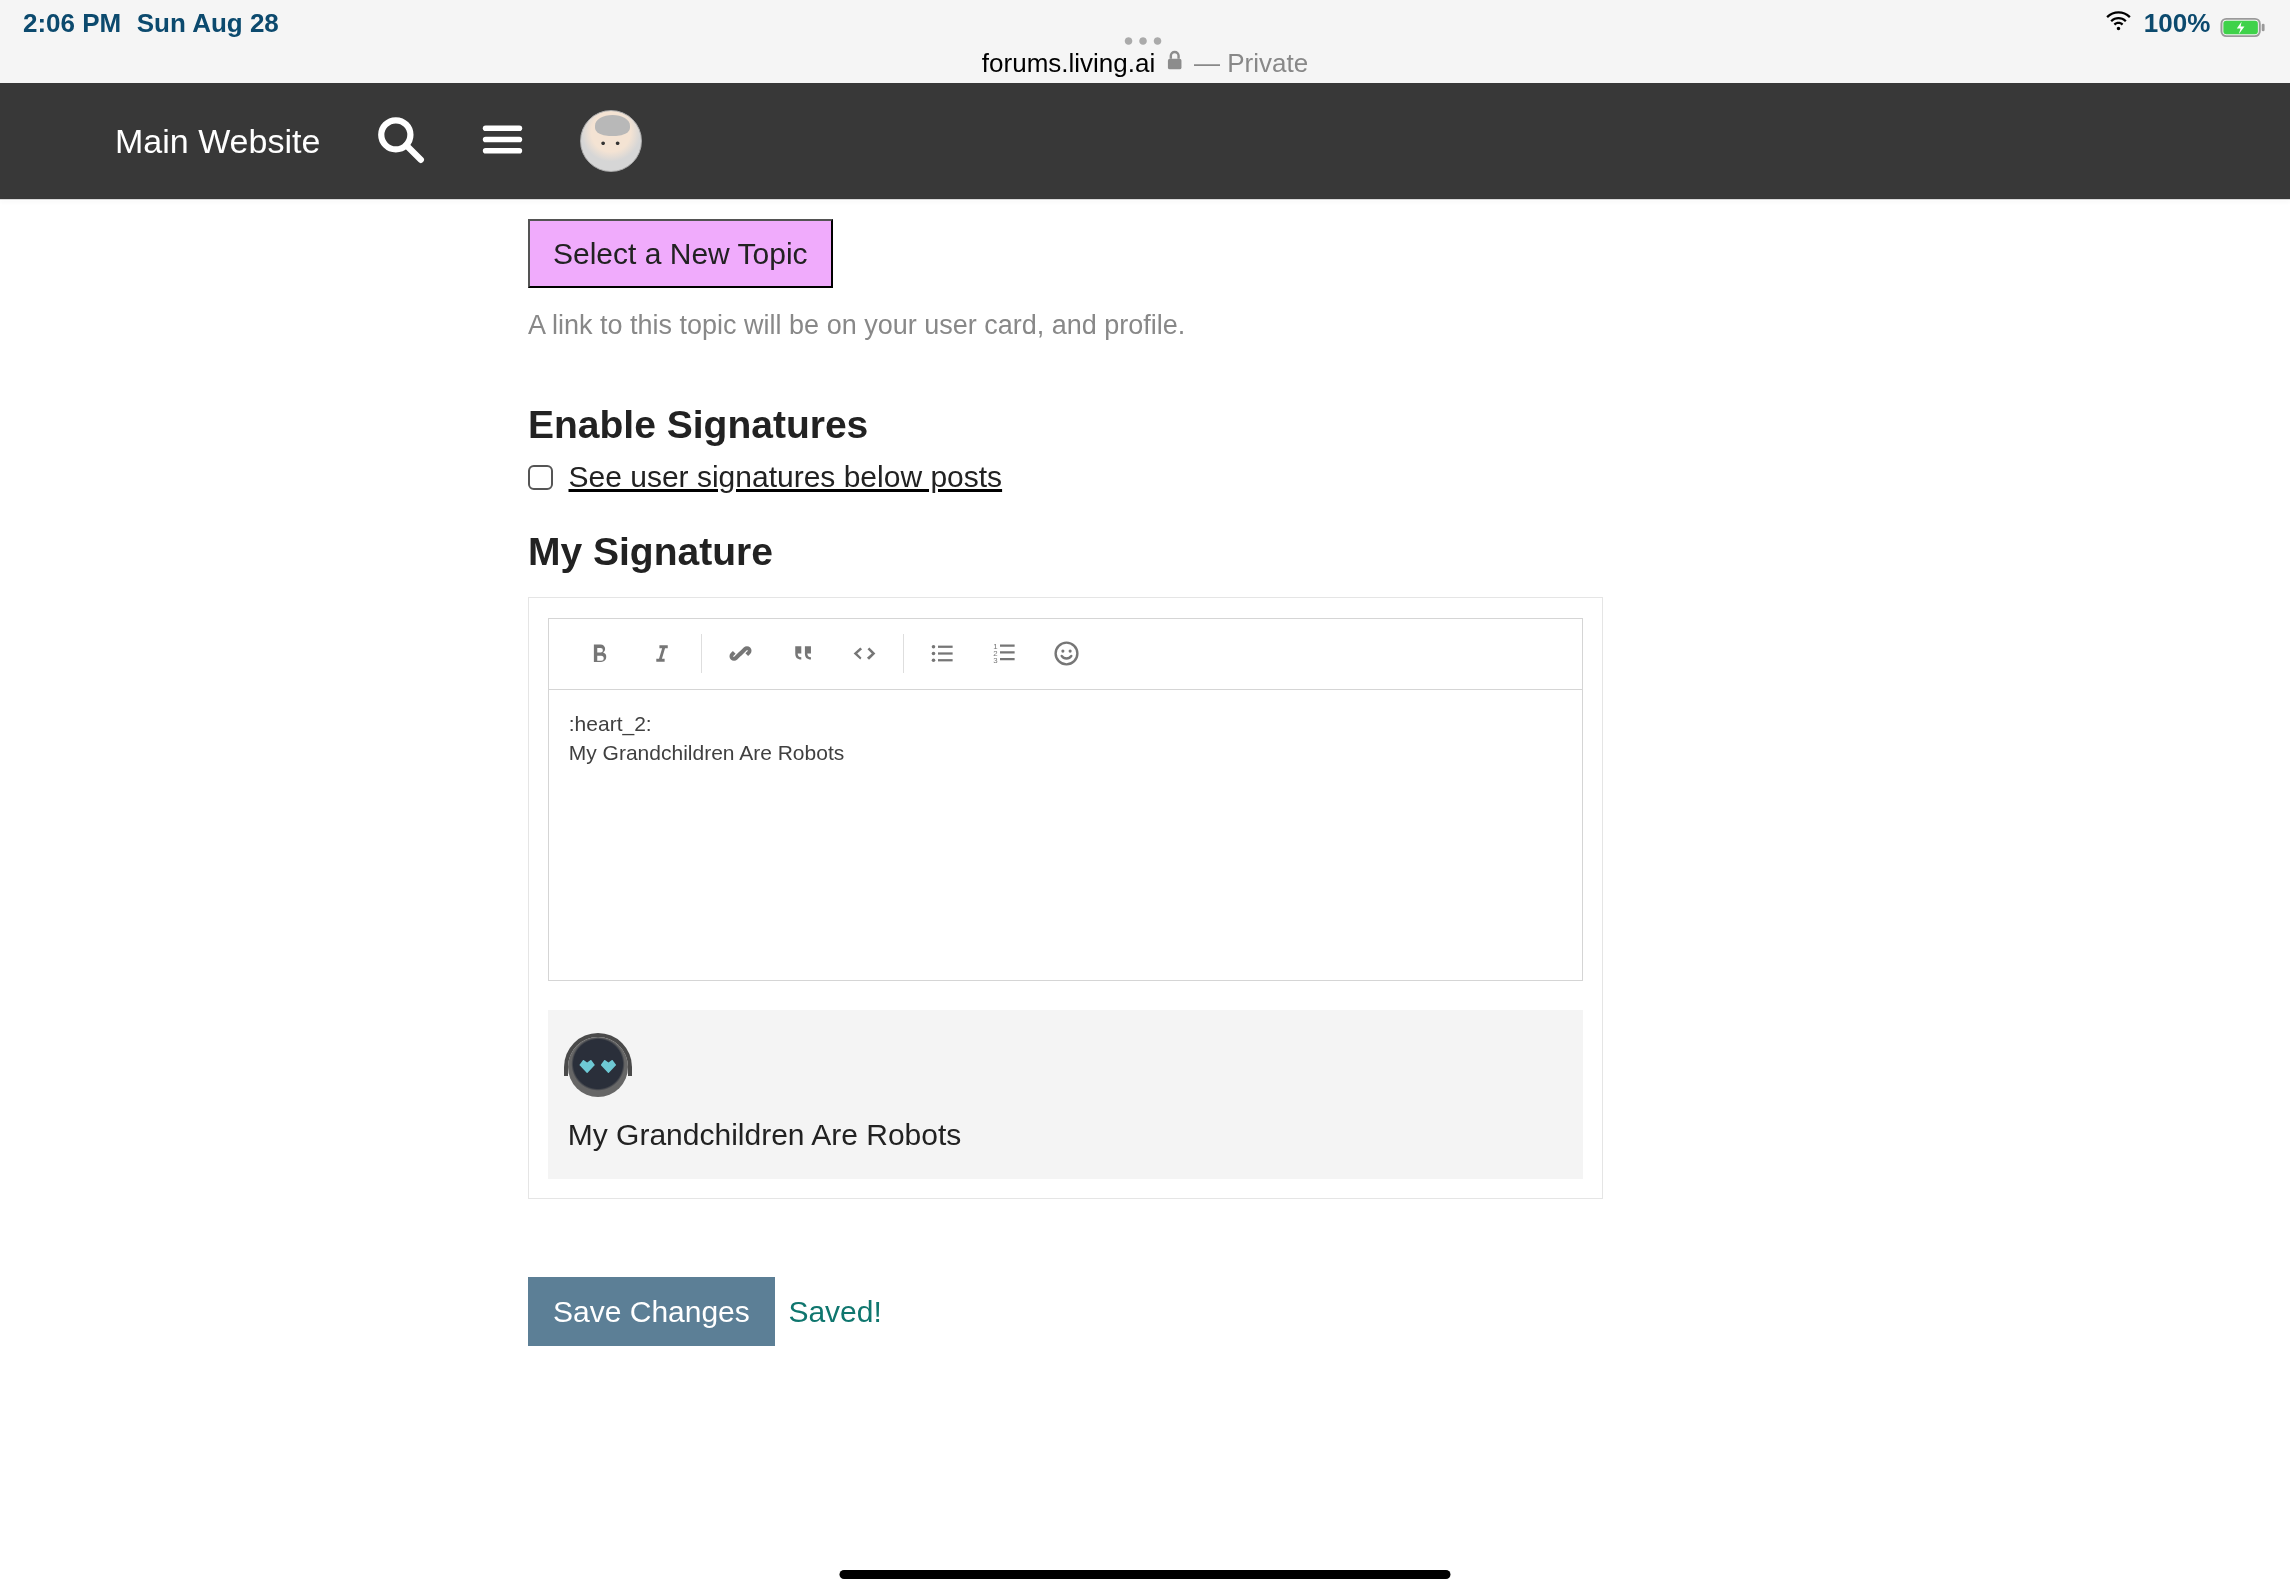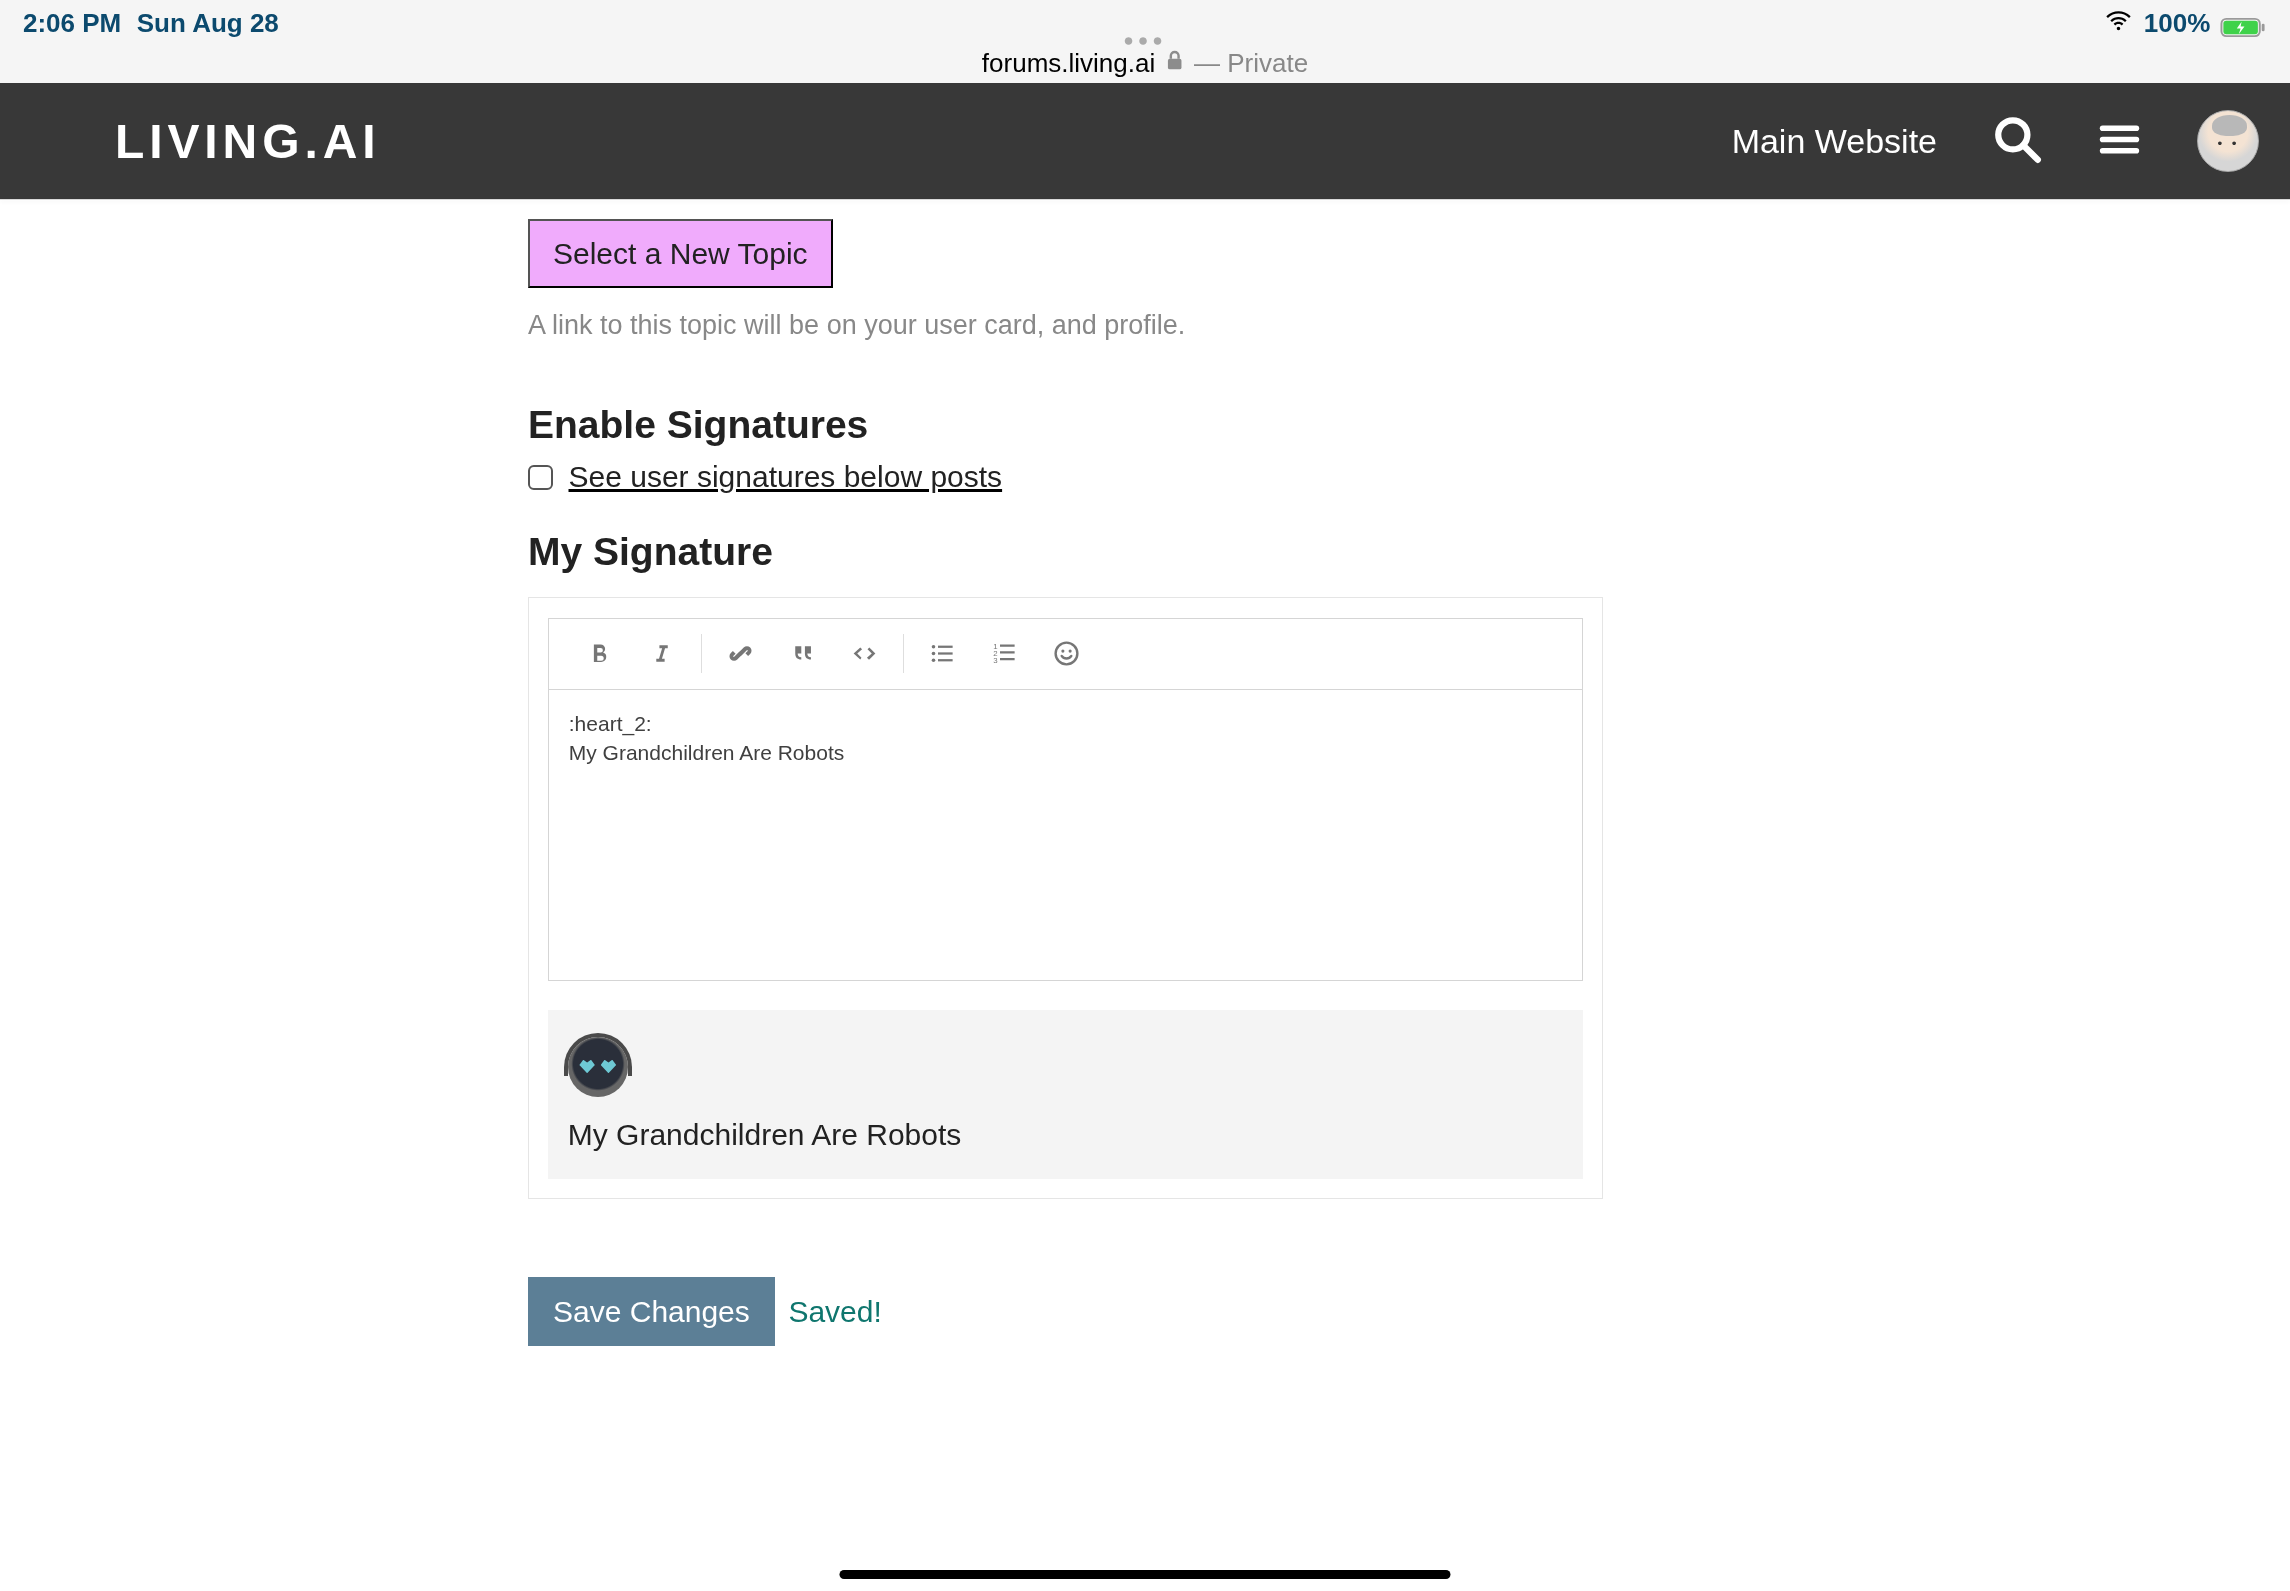--- a/index.html
+++ b/index.html
@@ -325,21 +325,20 @@
       <svg width="19.4" height="21.3" viewBox="0 0 20 22">
           <rect x="3" y="9" width="14" height="11" rx="2" fill="#8c8c8c"></rect>
           <path d="M6 9 V6 a4 4 0 0 1 8 0 V9" fill="none" stroke="#8c8c8c" stroke-width="2.5"></path>
         </svg>
     </span>
     <span class="private">— Private</span>
   </div>
 </div>
 
 <div class="site-header">
-  <div class="logo">LIVING.AI</div>
   <div class="header-right">
     <span class="main-website-link">Main Website</span>
     <span class="header-icon">
       <svg width="50" height="50" viewBox="0 0 24 24">
           <circle cx="10" cy="10" r="7" fill="none" stroke="#fff" stroke-width="3"></circle>
           <line x1="15" y1="15" x2="22" y2="22" stroke="#fff" stroke-width="3" stroke-linecap="round"></line>
         </svg>
     </span>
     <span class="header-icon">
       <svg width="45" height="45" viewBox="0 0 24 24">

